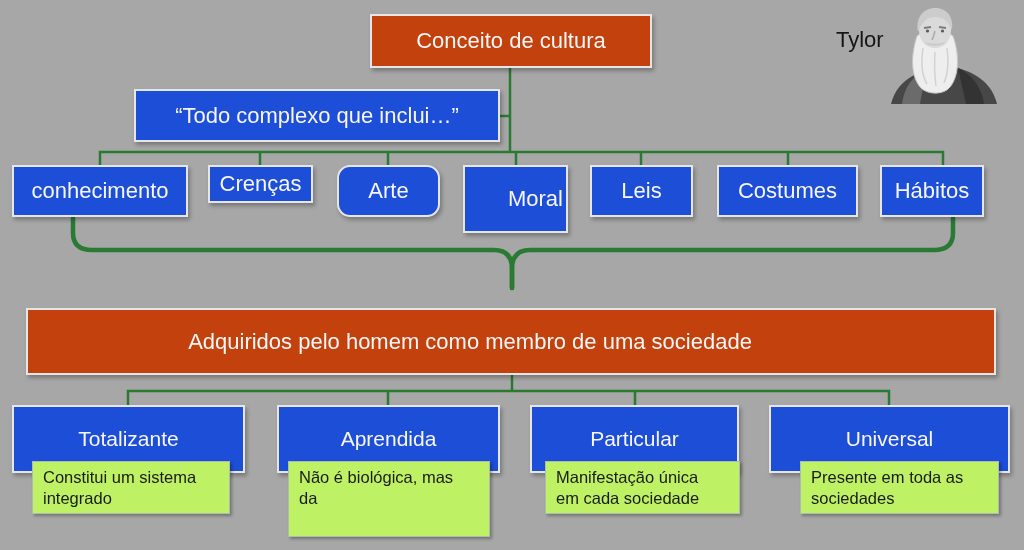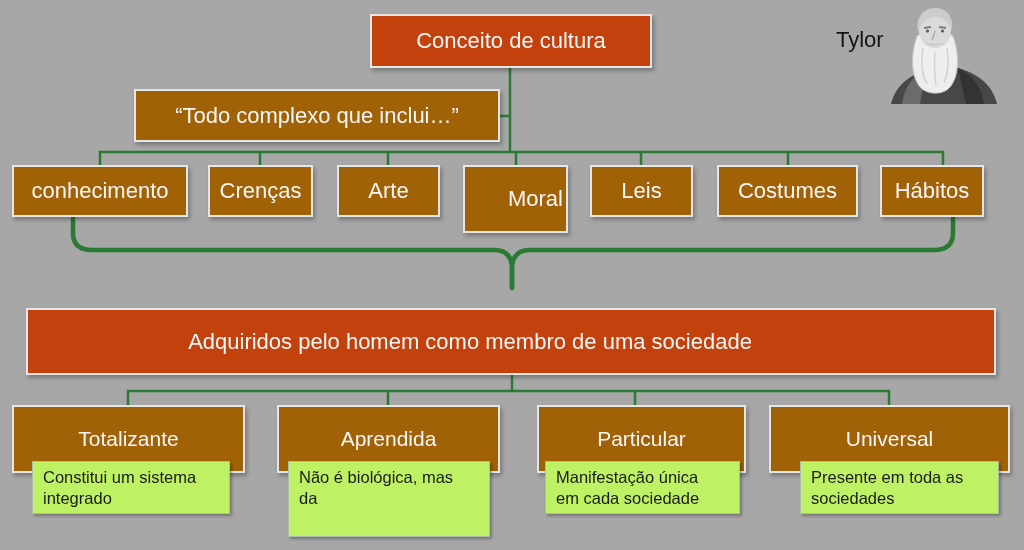--- a/index.html
+++ b/index.html
@@ -7,21 +7,21 @@
     position:relative;width:1024px;height:550px;background:#a7a7a7;
     overflow:hidden;font-family:"Liberation Sans",sans-serif;
   }
   .connectors{position:absolute;left:0;top:0;z-index:0;}
   .box{
     position:absolute;box-sizing:border-box;z-index:1;
     display:flex;align-items:center;justify-content:center;
     border:2px solid #e7e6e6;color:#f6f6f6;text-align:center;
     box-shadow:2px 3px 4px rgba(0,0,0,.28);
   }
-  .green{background:#a16207;}
+  .green{background:#1d4ed8;}
   .blue{background:#c2410c;}
   .f22{font-size:22px;}
   .f21{font-size:21px;}
   .desc{
     position:absolute;box-sizing:border-box;z-index:2;background:#bef264;
     border:1px solid #aebcae;color:#1b1b1b;font-size:16.5px;line-height:21px;
     padding:5px 10px;text-align:left;box-shadow:2px 2px 3px rgba(0,0,0,.3);
   }
   .tylor-label{
     position:absolute;left:836px;top:27px;z-index:1;
@@ -77,24 +77,24 @@
     <path d="M58 38 C63 43 75 43 80 38 C75 40 63 40 58 38 Z" fill="#c9c9c9"></path>
   </svg>
 
   <div class="box green f22" style="left:134px;top:89px;width:366px;height:53px;">
     <span>“Todo complexo que inclui…”</span>
   </div>
 
   <div class="box green f22" style="left:12px;top:165px;width:176px;height:52px;">
     <span>conhecimento</span>
   </div>
-  <div class="box green f22" style="left:208px;top:165px;width:105px;height:52px;">
+  <div class="box green f22" style="left:208px;top:165px;width:105px;height:38px;">
     <span>Crenças</span>
   </div>
-  <div class="box green f22" style="left:337px;top:165px;width:103px;height:52px;">
+  <div class="box green f22" style="left:337px;top:165px;width:103px;height:52px;border-radius:13px;">
     <span>Arte</span>
   </div>
   <div class="box green f22" style="left:463px;top:165px;width:105px;height:68px;padding-left:40px;">
     <span>Moral</span>
   </div>
   <div class="box green f22" style="left:590px;top:165px;width:103px;height:52px;">
     <span>Leis</span>
   </div>
   <div class="box green f22" style="left:717px;top:165px;width:141px;height:52px;">
     <span>Costumes</span>
@@ -116,21 +116,21 @@
   </div>
 
   <div class="box green f21" style="left:277px;top:405px;width:223px;height:68px;">
     <span>Aprendida</span>
   </div>
   <div class="desc" style="left:288px;top:461px;width:202px;height:76px;">
     <div>Não é biológica, mas</div>
     <div>da</div>
   </div>
 
-  <div class="box green f21" style="left:530px;top:405px;width:209px;height:68px;margin-left:7px;">
+  <div class="box green f21" style="left:530px;top:405px;width:209px;height:68px;">
     <span>Particular</span>
   </div>
   <div class="desc" style="left:545px;top:461px;width:195px;height:53px;">
     <div>Manifestação única</div>
     <div>em cada sociedade</div>
   </div>
 
   <div class="box green f21" style="left:769px;top:405px;width:241px;height:68px;">
     <span>Universal</span>
   </div>

